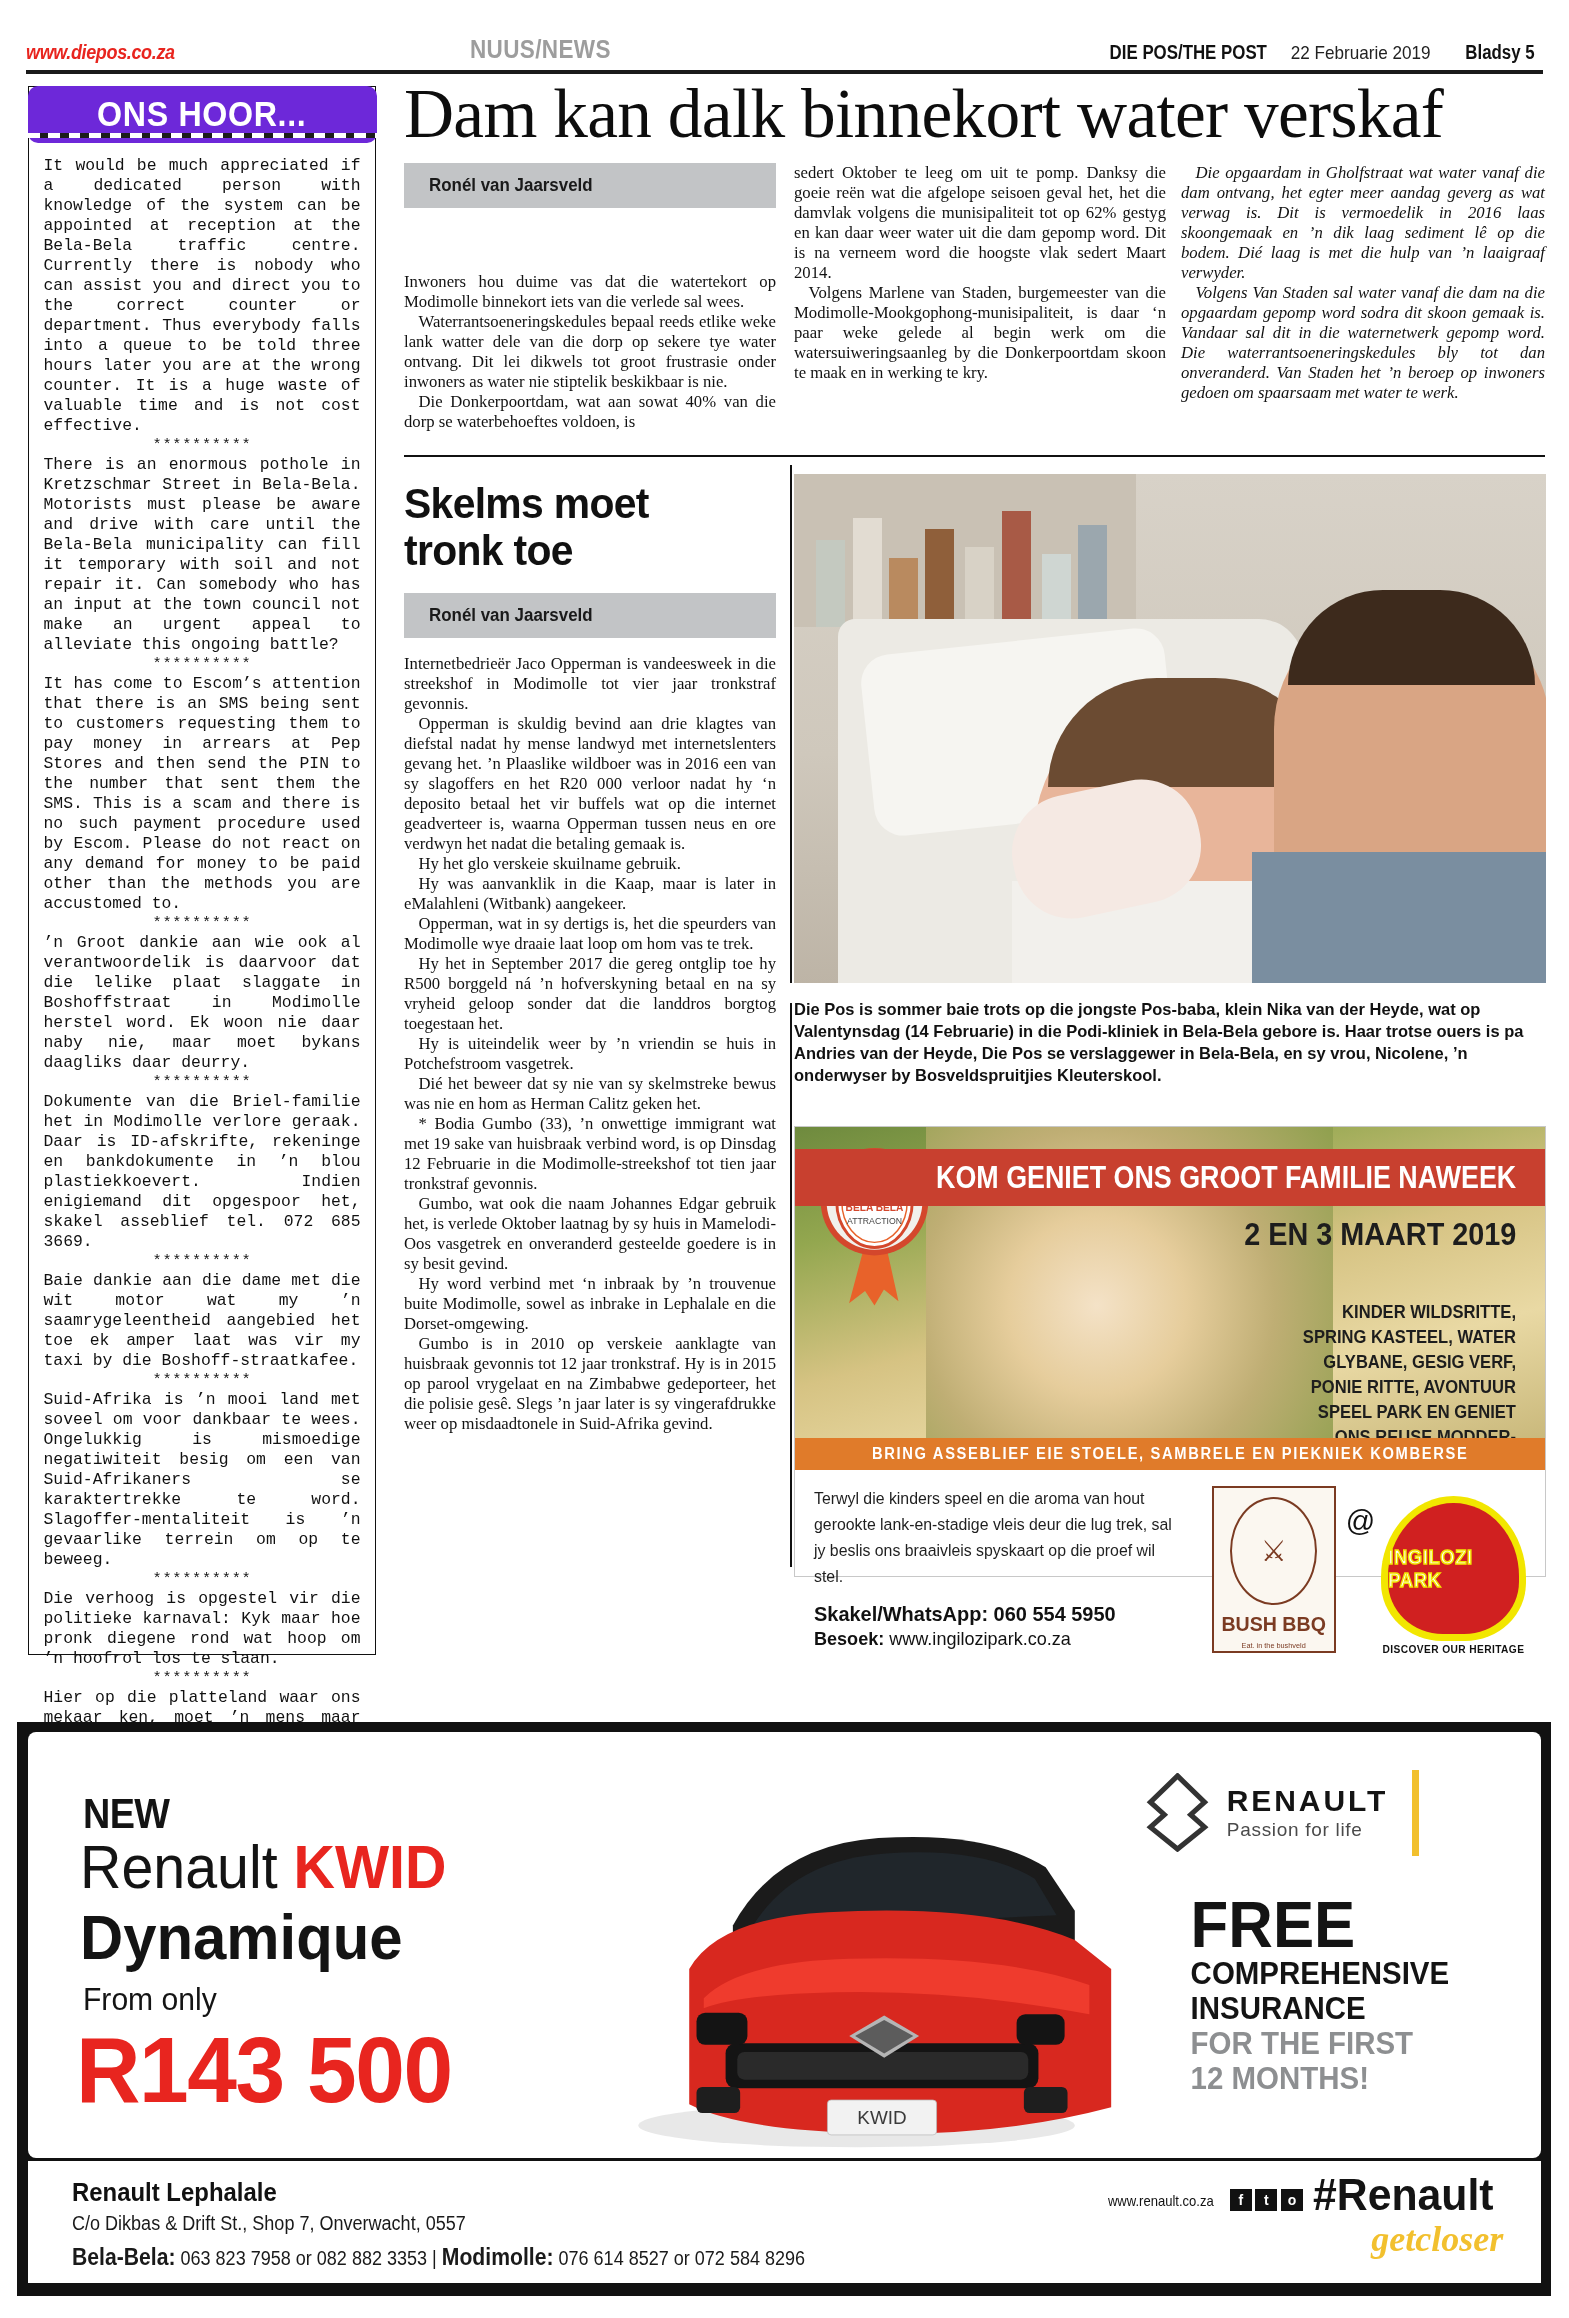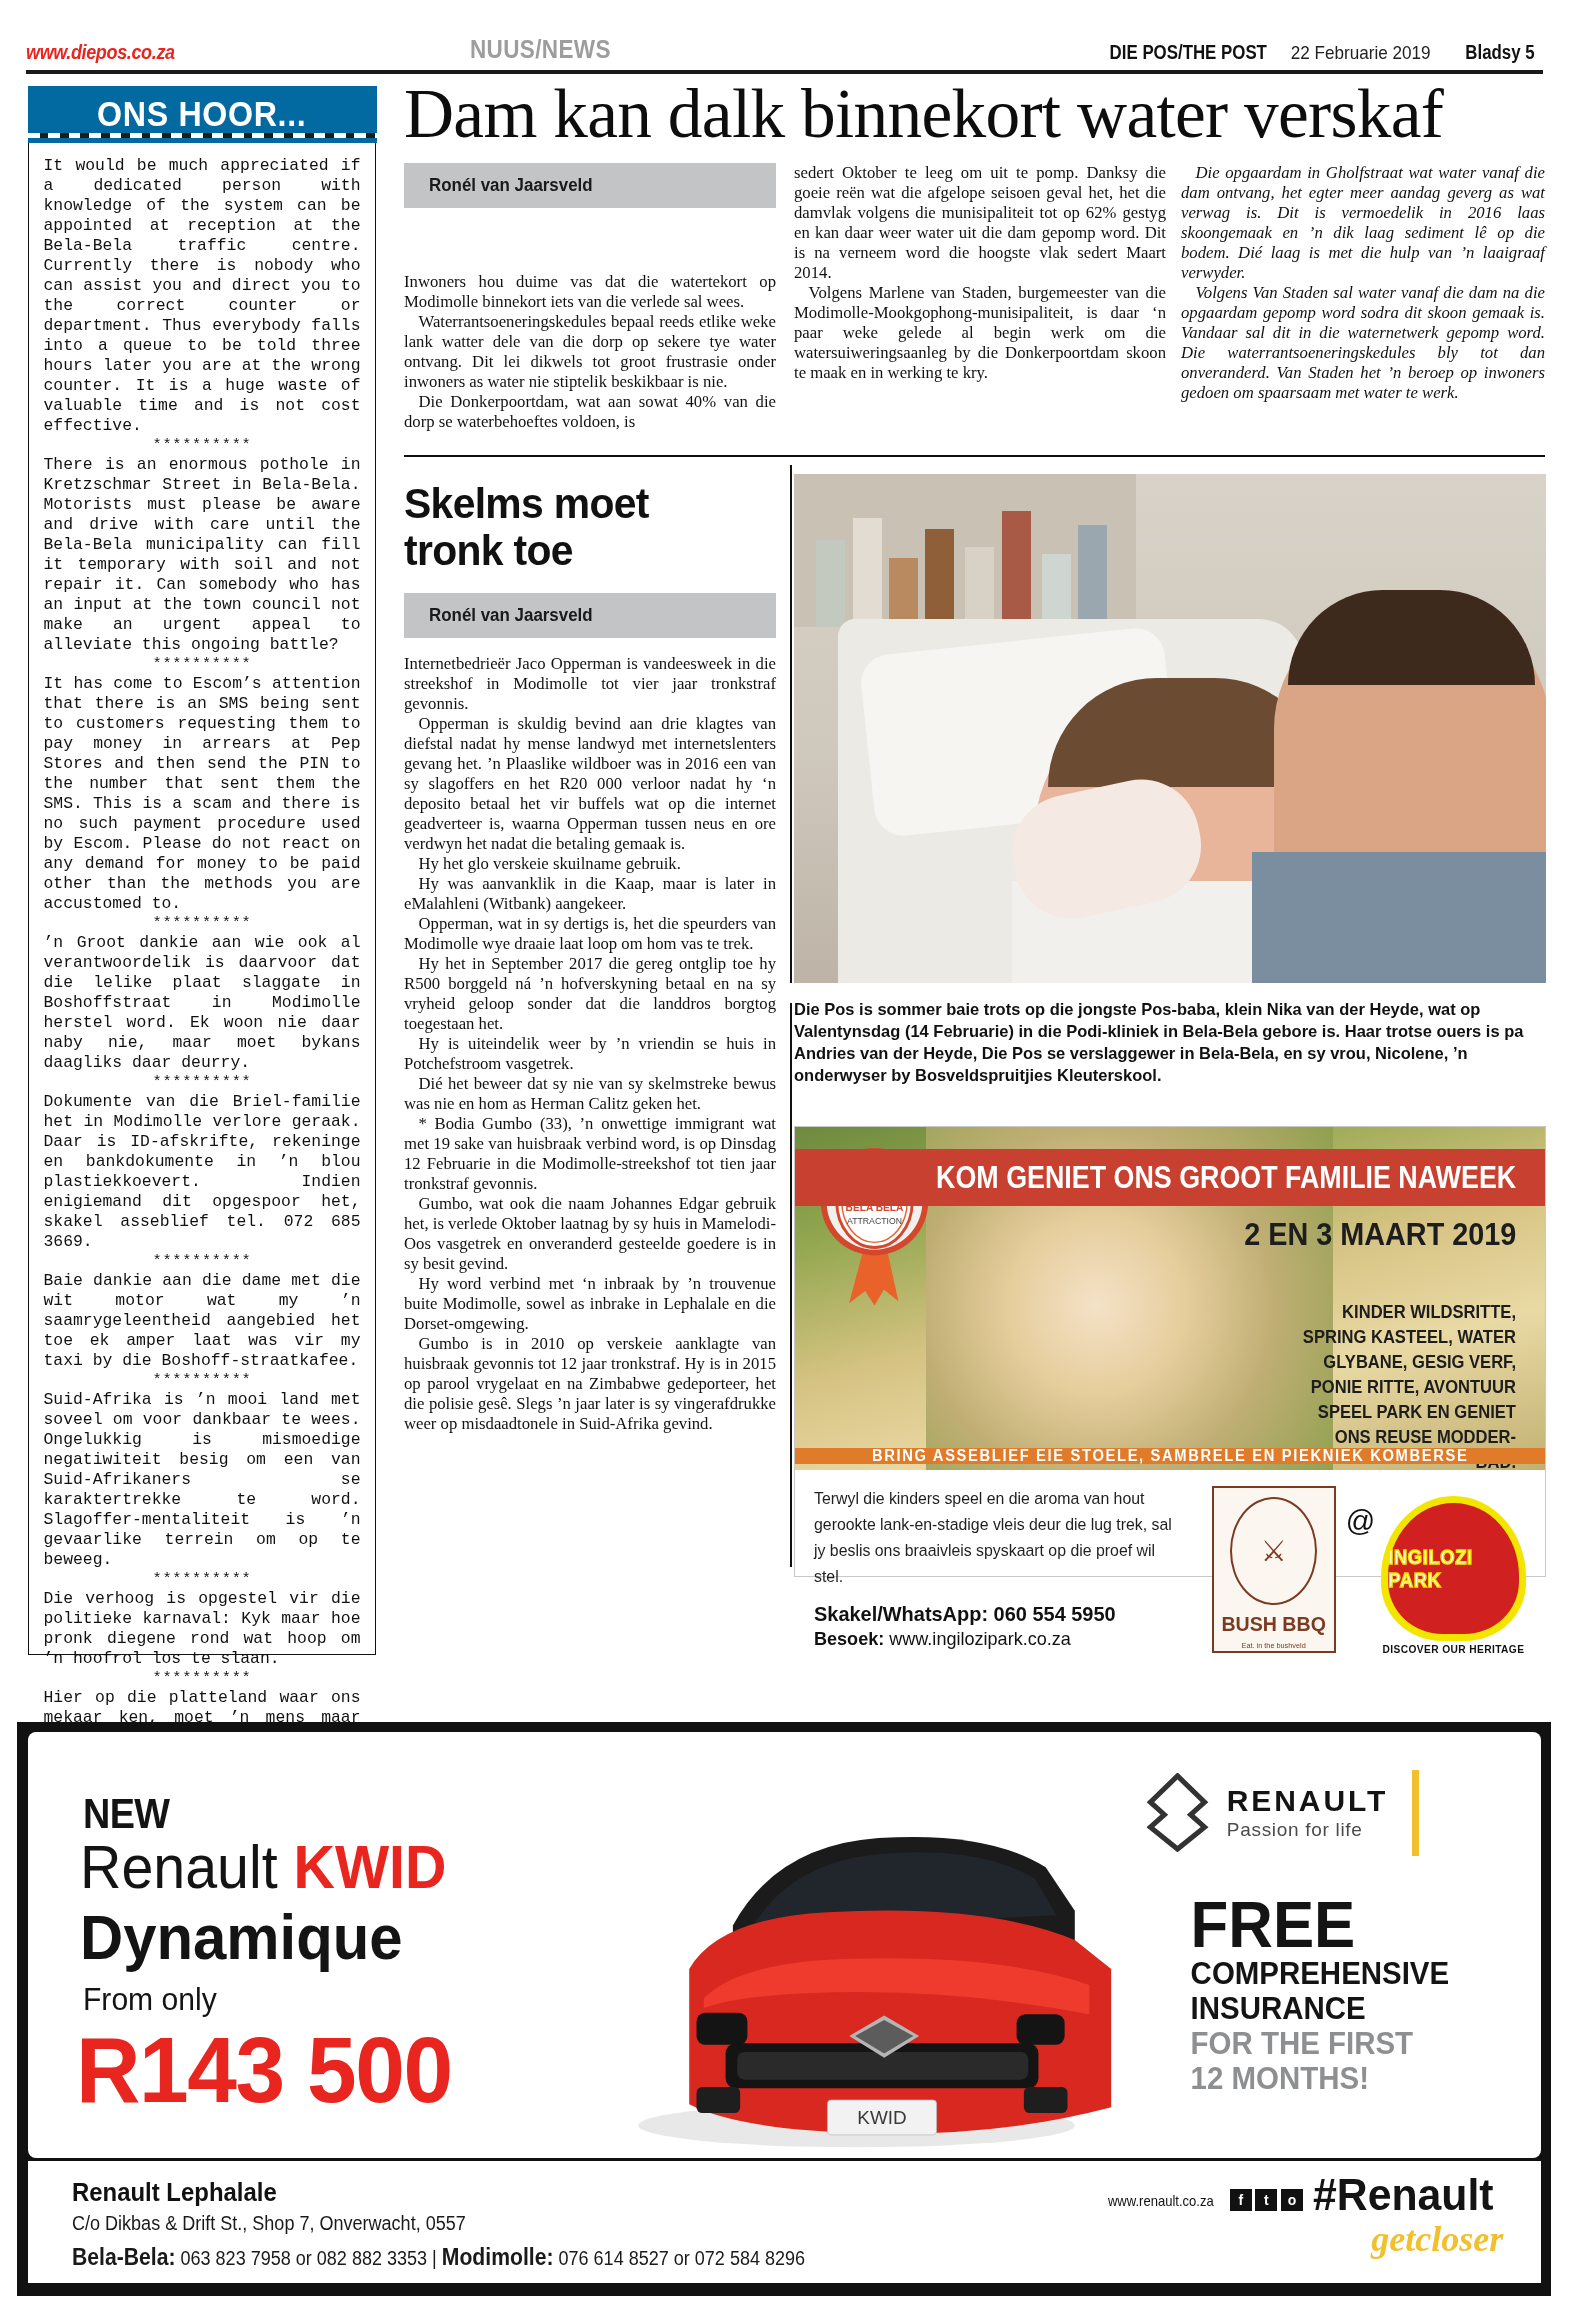--- a/index.html
+++ b/index.html
@@ -48,23 +48,24 @@
     position: absolute; left: 26px; top: 70px; width: 1517px; height: 3.6px;
     background: #1a1a1a;
   }
 
   
   .onshoor {
     position: absolute; left: 28px; top: 86px; width: 348px; height: 1569px;
     border: 1.5px solid #111; background: #fff;
   }
   .onshoor-hdr {
-    background: #0369a1; height: 57px; position: relative;
+    background: #6d28d9; height: 57px; position: relative;
     display: flex; align-items: center; justify-content: center;
     margin: -1.5px -1.5px 0 -1.5px;
+    border-radius: 10px;
   }
   .onshoor-hdr span {
     font-family: "Liberation Sans", sans-serif;
     font-weight: bold; font-size: 35px; color: #fff; letter-spacing: 0.7px;
     transform: scaleX(0.92);
   }
   .onshoor-dashes {
     position: absolute; left: 0; bottom: 4.4px; width: 100%; height: 5.1px;
     background: repeating-linear-gradient(to right,
       #ffffff 0px, #ffffff 11.6px, #1c1c1c 11.6px, #1c1c1c 20.4px);
@@ -170,21 +171,21 @@
   .ad-ing-list {
     position: absolute; right: 29px; top: 173px; width: 240px;
     font-family: "Liberation Sans", sans-serif; font-weight: bold;
     font-size: 18px; line-height: 25px; color: #1d1d1d; text-align: right;
     transform: scaleX(0.92); transform-origin: right top;
   }
   .ad-ing-rosette {
     position: absolute; left: 25px; top: 13px; width: 109px; height: 167px;
   }
   .ad-ing-strip {
-    position: absolute; left: 0; bottom: 6px; width: 100%; height: 16px;
+    position: absolute; left: 0; bottom: 0; width: 100%; height: 32px;
     background: #e07b2a; display: flex; align-items: center; justify-content: center;
   }
   .ad-ing-strip span {
     font-family: "Liberation Sans", sans-serif; font-weight: bold;
     font-size: 16px; letter-spacing: 1.8px; color: #fff;
     transform: scaleX(0.92);
   }
   .ad-ing-lower { display: flex; padding: 16px 19px 7.3px 19px; }
   .ad-ing-copy { width: 378px; }
   .ad-ing-copy p {

